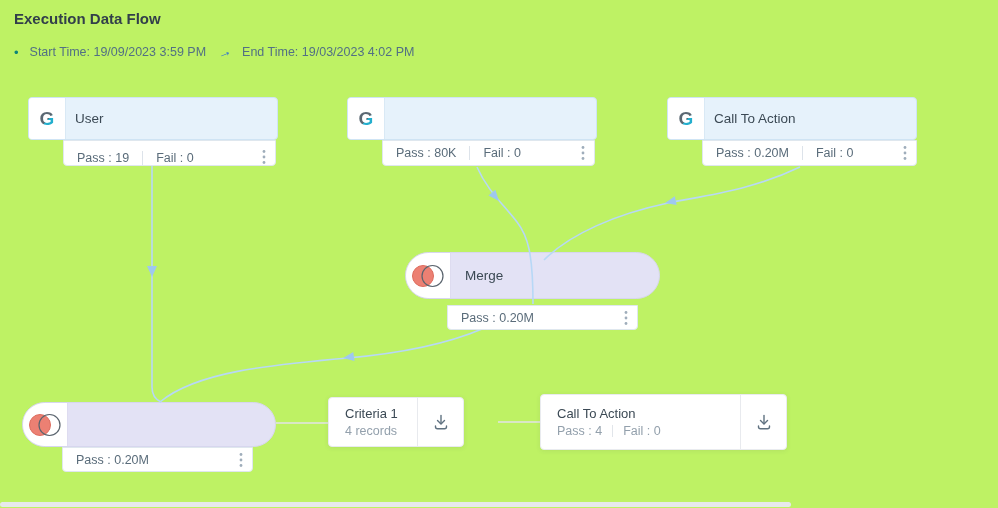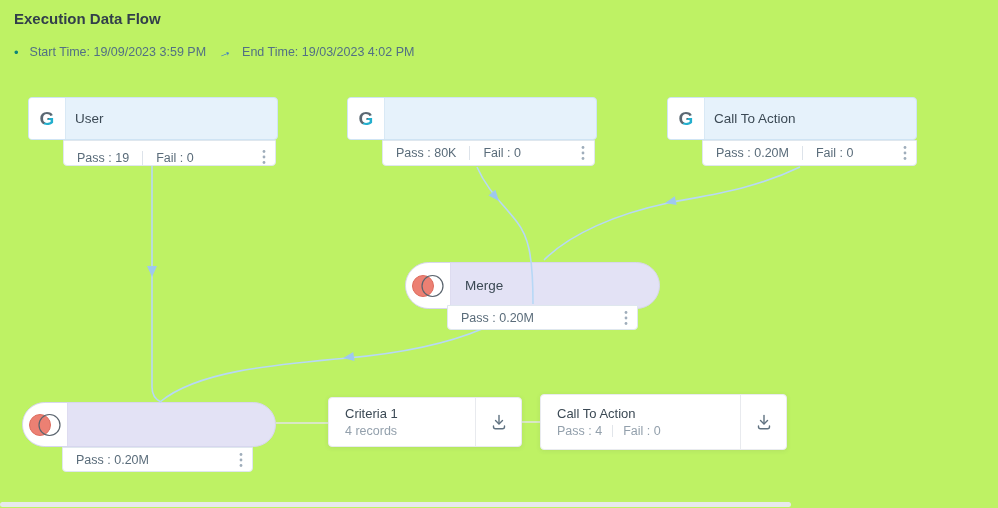--- a/index.html
+++ b/index.html
@@ -109,21 +109,21 @@
     <span class="stat-item">Fail : 0</span>
     <span class="kebab">
       <svg width="4" height="16" viewBox="0 0 4 16" fill="#9fadbb">
           <circle cx="2" cy="2.5" r="1.4"></circle>
           <circle cx="2" cy="8" r="1.4"></circle>
           <circle cx="2" cy="13.5" r="1.4"></circle>
         </svg>
     </span>
   </div>
 
-  <div class="pill" style="left:405px; top:262px; width:255px; height:47px;">
+  <div class="pill" style="left:405px; top:252px; width:255px; height:47px;">
     <div class="pill-cap">
       <svg width="36" height="30" viewBox="0 0 36 30">
         <circle cx="13" cy="15" r="10.5" fill="#ec8073" stroke="#dd6c5e" stroke-width="1"></circle>
         <circle cx="22.5" cy="15" r="10.5" fill="none" stroke="#5a646e" stroke-width="1.2"></circle>
       </svg>
     </div>
     <div class="pill-title">Merge</div>
   </div>
   <div class="stat-box" style="left:447px; top:305px; width:191px; height:25px;">
     <span class="stat-item">Pass : 0.20M</span>
@@ -148,21 +148,21 @@
     <span class="stat-item">Pass : 0.20M</span>
     <span class="kebab">
       <svg width="4" height="16" viewBox="0 0 4 16" fill="#9fadbb">
           <circle cx="2" cy="2.5" r="1.4"></circle>
           <circle cx="2" cy="8" r="1.4"></circle>
           <circle cx="2" cy="13.5" r="1.4"></circle>
         </svg>
     </span>
   </div>
 
-  <div class="info-box" style="left:328px; top:397px; width:194px; height:50px;">
+  <div class="info-box" style="left:328px; top:397px; width:136px; height:50px;">
     <div class="info-main">
       <div class="info-title">Criteria 1</div>
       <div class="info-sub">4 records</div>
     </div>
     <div class="dl-cell">
       <svg width="20" height="20" viewBox="0 0 20 20" fill="none" stroke="#5f7180" stroke-width="1.4" stroke-linecap="round" stroke-linejoin="round">
         <path d="M10 3.5 V11.5"></path>
           <path d="M6.5 8.5 L10 12 L13.5 8.5"></path>
         <path d="M4.5 14 v0.8 a2 2 0 0 0 2 2 h7 a2 2 0 0 0 2 -2 V14"></path>
       </svg>

